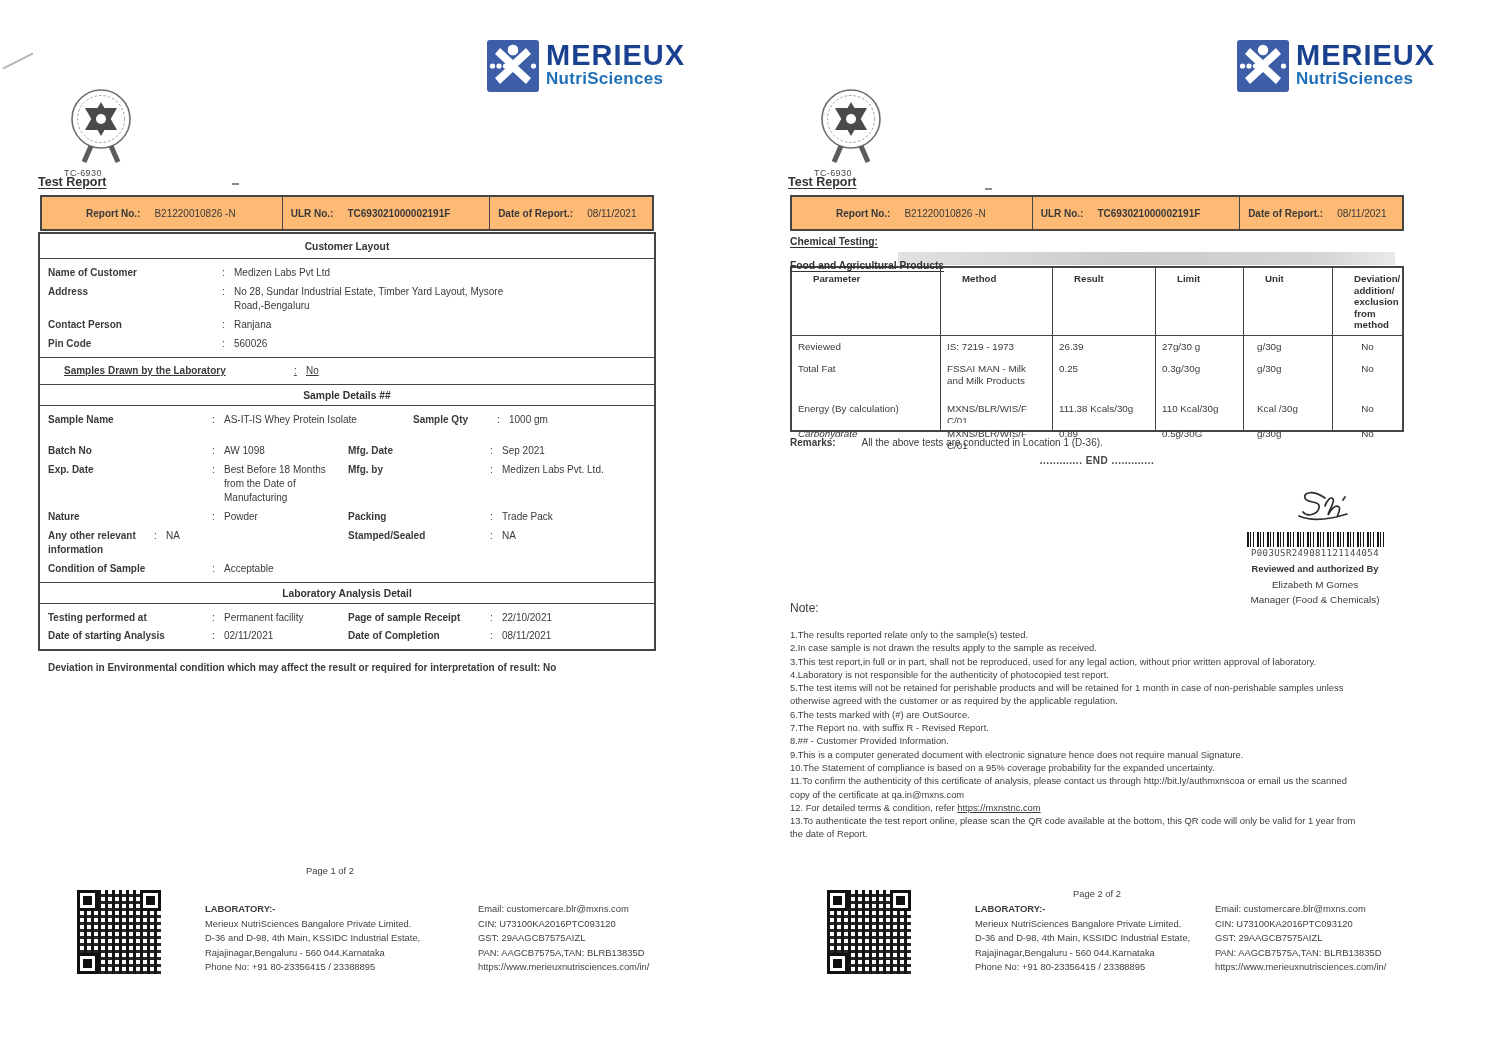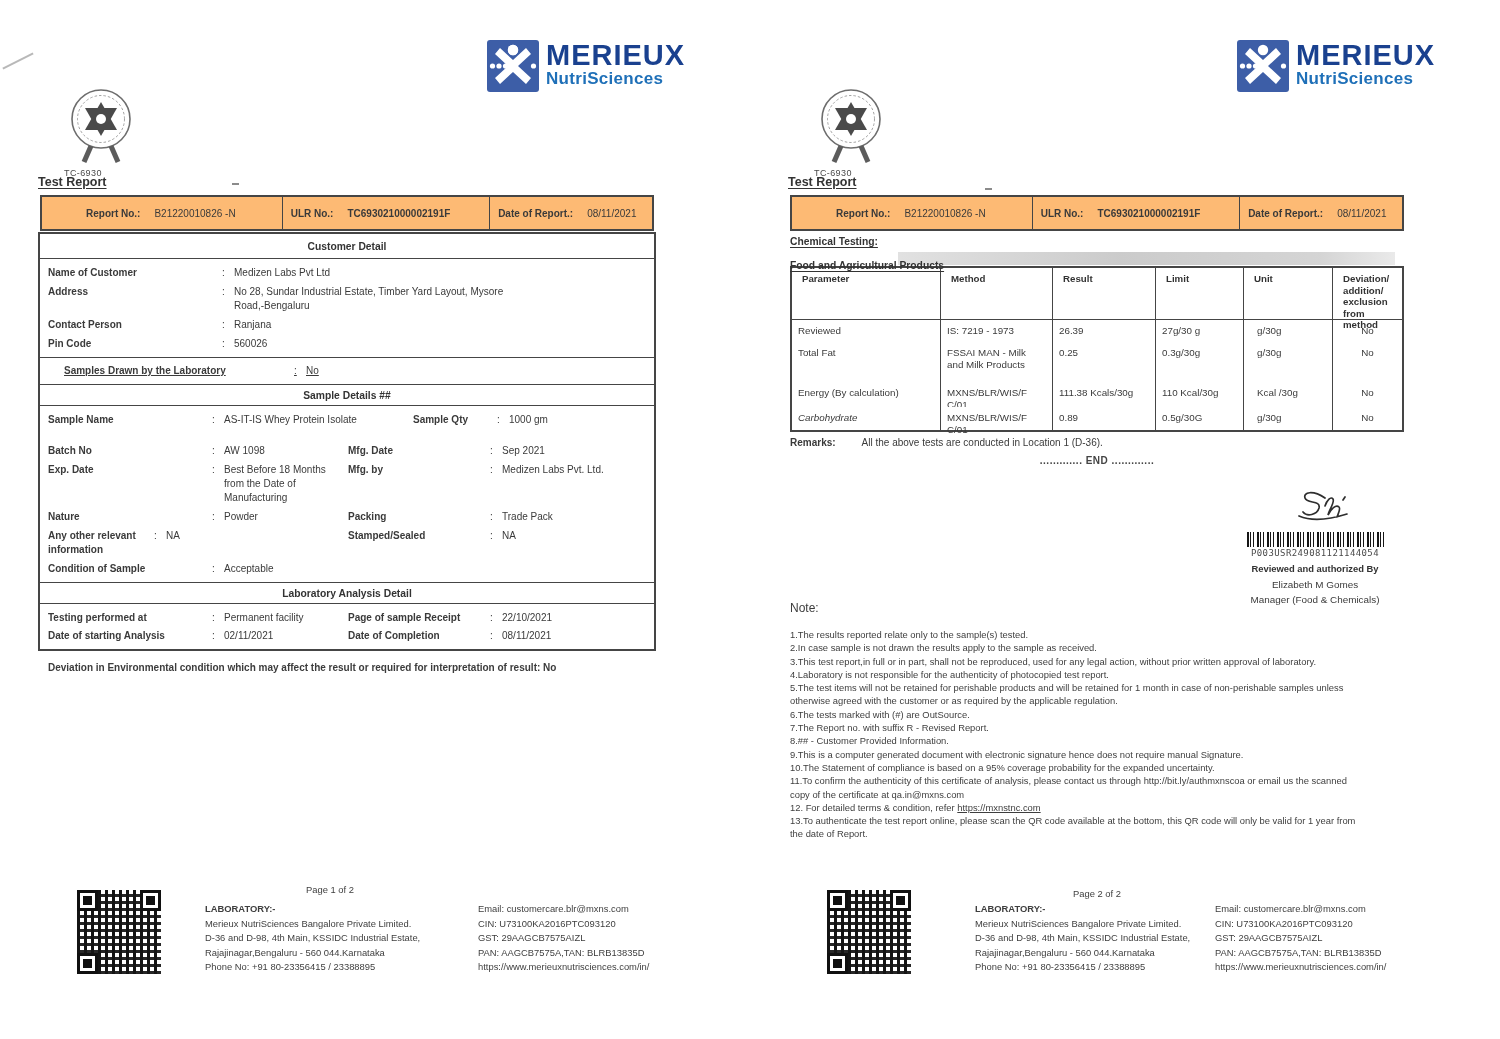--- a/index.html
+++ b/index.html
@@ -60,21 +60,21 @@
   .sd-lab { width:226px; font-weight:600; }
   .sd-col { width:16px; padding-left:4px; }
   .deviation-line { margin-top:11px; padding-left:10px; font-weight:600; font-size:10px; color:#3c3c3c; }
 
   
   .chem-heading { position:absolute; font-weight:bold; font-size:10.3px; text-decoration:underline; text-underline-offset:2px; color:#333; z-index:3; }
   .grey-band { position:absolute; background:linear-gradient(90deg,#dcdcdc,#c2c2c2 45%,#cdcdcd 85%,#e6e6e6); opacity:.85; z-index:1; }
   .chem-table { position:absolute; width:614px; height:166px; border:2px solid #454545; display:flex; background:#fff; z-index:2; }
   .chem-col { height:100%; }
   .chem-col + .chem-col { border-left:1.2px solid #454545; }
-  .chem-h { height:52px; border-bottom:1.2px solid #454545; padding:5px 10px; font-weight:600; font-size:9.7px; line-height:11.5px; color:#333; }
+  .chem-h { height:68px; border-bottom:1.2px solid #454545; padding:5px 21px; font-weight:600; font-size:9.7px; line-height:11.5px; color:#333; }
   .chem-c { padding:5px 6px 0; font-size:9.8px; line-height:12px; overflow:hidden; }
   .col-method .chem-c { padding-right:26px; }
   .col-unit .chem-c { padding-left:13px; }
   .col-dev .chem-c { text-align:center; }
 
   .remarks { position:absolute; display:flex; font-size:10px; }
   .remarks .r-lab { font-weight:bold; }
   .remarks .r-txt { margin-left:26px; }
   .end-line { position:absolute; width:618px; text-align:center; font-weight:600; font-size:10px; letter-spacing:.5px; color:#444; }
 
@@ -162,21 +162,21 @@
     </div>
     <div class="hdr-cell" style="width:174px;">
       <span class="hdr-lab">Date of Report.:</span>
       <span class="hdr-val">08/11/2021</span>
     </div>
   </div>
 
   <div class="left-flow">
     <div class="main-table">
 
-      <div class="section-title bb">Customer Detail</div>
+      <div class="section-title bb">Customer Layout</div>
 
       <div class="block bb">
         <div class="kv">
           <span class="lab">Name of Customer</span>
           <span class="col">:</span>
           <span class="val">Medizen Labs Pvt Ltd</span>
         </div>
         <div class="kv">
           <span class="lab">Address</span>
           <span class="col">:</span>
@@ -303,21 +303,21 @@
     </div>
 
     <div class="deviation-line">Deviation in Environmental condition which may affect the result or required for interpretation of result: No</div>
   </div>
 
   <div class="qr" style="left:77px; top:890px;">
     <div class="fp tl"></div>
       <div class="fp tr"></div>
       <div class="fp bl"></div>
   </div>
-  <div class="page-num" style="left:230px; top:884px;">Page 1 of 2</div>
+  <div class="page-num" style="left:230px; top:865px;">Page 1 of 2</div>
   <div class="f-block" style="left:205px; top:902px;">
     <div class="f-title">LABORATORY:-</div>
     <div>Merieux NutriSciences Bangalore Private Limited.</div>
     <div>D-36 and D-98, 4th Main, KSSIDC Industrial Estate,</div>
     <div>Rajajinagar,Bengaluru - 560 044.Karnataka</div>
     <div>Phone No: +91 80-23356415 / 23388895</div>
   </div>
   <div class="f-block" style="left:478px; top:902px;">
     <div>Email: customercare.blr@mxns.com</div>
     <div>CIN: U73100KA2016PTC093120</div>

